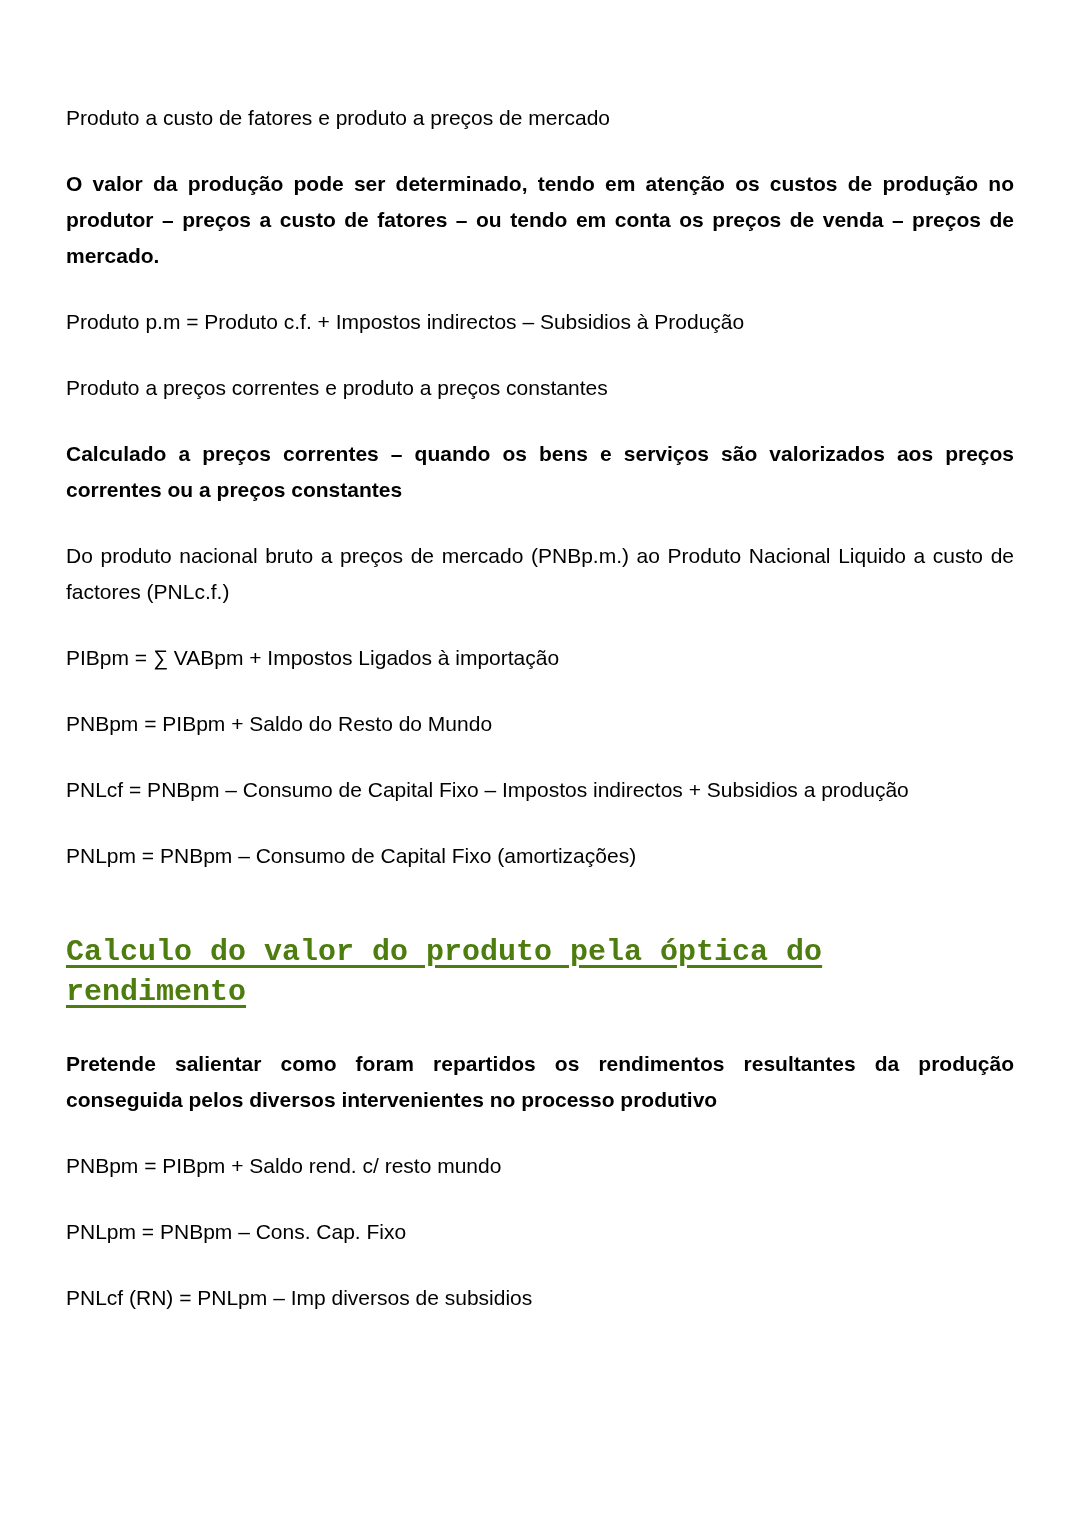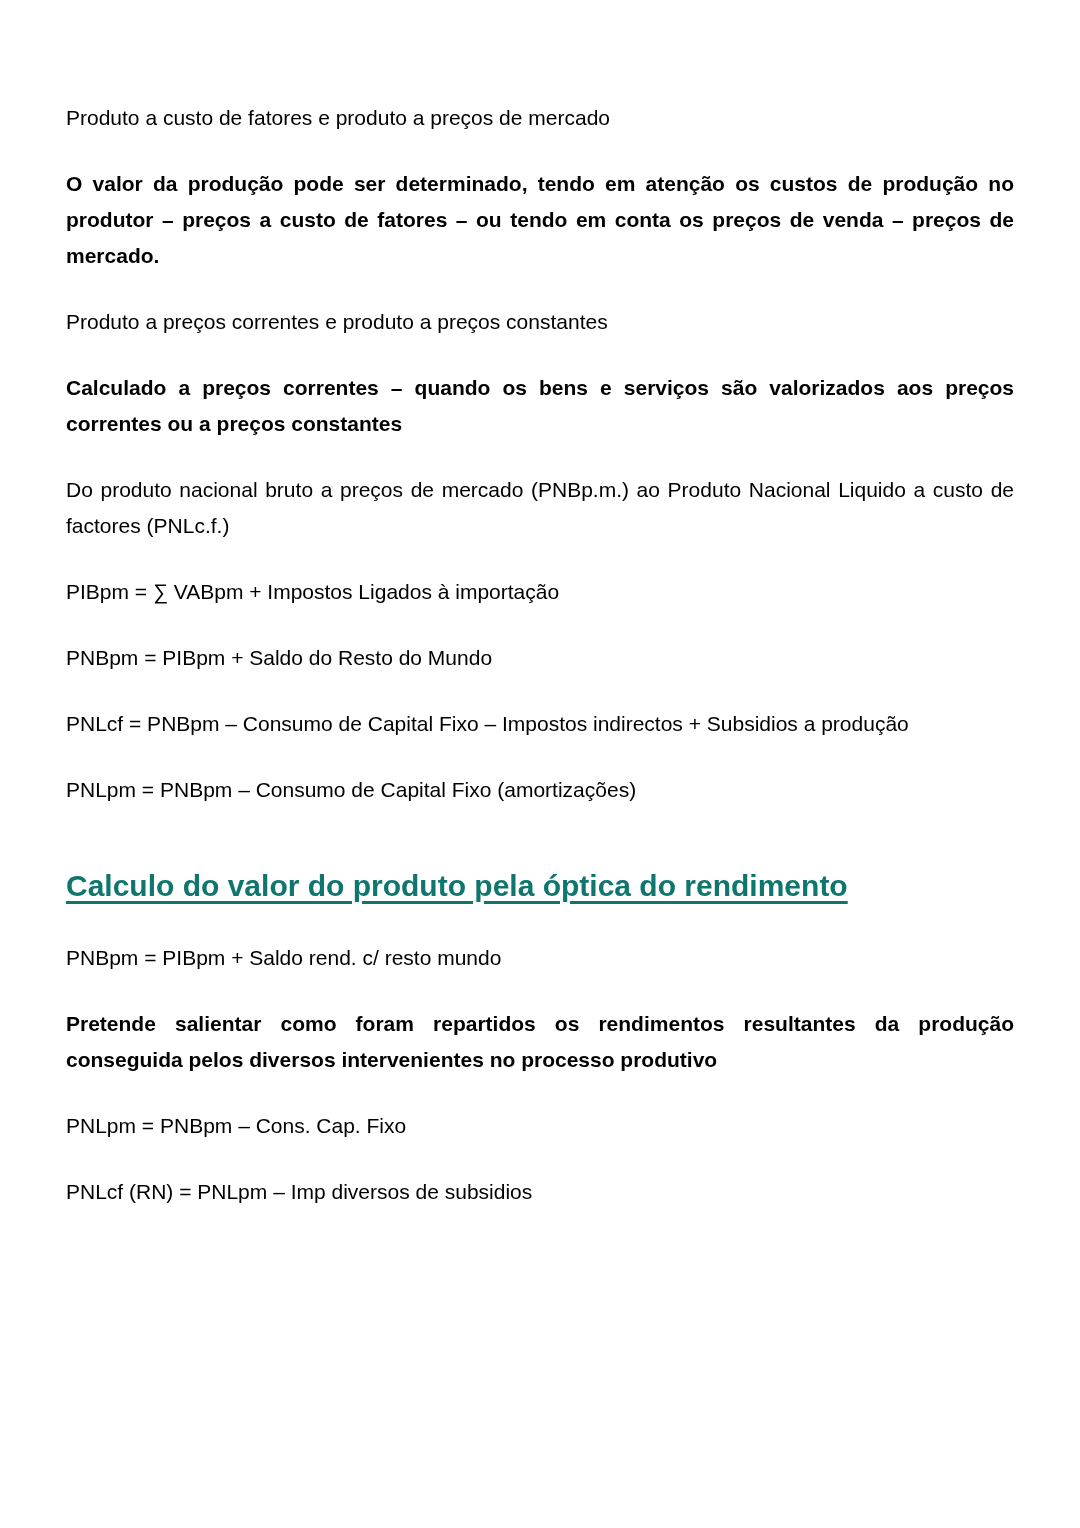--- a/index.html
+++ b/index.html
@@ -48,39 +48,40 @@
 </style>
 </head>
 <body>
 
 <div class="page">
 
   <div class="block h-bold">Produto a custo de fatores e produto a preços de mercado</div>
 
   <div class="block p-just">O valor da produção pode ser determinado, tendo em atenção os custos de produção no produtor – preços a custo de fatores – ou tendo em conta os preços de venda – preços de mercado.</div>
 
+  <div class="block formula">Produto p.m = Produto c.f. + Impostos indirectos – Subsidios à Produção</div>
 
   <div class="block h-bold">Produto a preços correntes e produto a preços constantes</div>
 
   <div class="block p-just">Calculado a preços correntes – quando os bens e serviços são valorizados aos preços correntes ou a preços constantes</div>
 
 
   <div class="block h-bold">Do produto nacional bruto a preços de mercado (PNBp.m.) ao Produto Nacional Liquido a custo de factores (PNLc.f.)</div>
 
   <div class="block formula">PIBpm = ∑ VABpm + Impostos Ligados à importação</div>
 
   <div class="block formula">PNBpm = PIBpm + Saldo do Resto do Mundo</div>
 
   <div class="block formula">PNLcf = PNBpm – Consumo de Capital Fixo – Impostos indirectos + Subsidios a produção</div>
 
   <div class="block formula">PNLpm = PNBpm – Consumo de Capital Fixo (amortizações)</div>
 
-  <div class="block title-blue" style="color: #0f766e;">Calculo do valor do produto pela óptica do rendimento</div>
+  <div class="block title-blue" style="color: #4d7c0f; font-family: Liberation Mono, monospace;">Calculo do valor do produto pela óptica do rendimento</div>
+
+  <div class="block p-just">Pretende salientar como foram repartidos os rendimentos resultantes da produção conseguida pelos diversos intervenientes no processo produtivo</div>
 
   <div class="block formula">PNBpm = PIBpm + Saldo rend. c/ resto mundo</div>
-
-  <div class="block p-just">Pretende salientar como foram repartidos os rendimentos resultantes da produção conseguida pelos diversos intervenientes no processo produtivo</div>
 
   <div class="block formula">PNLpm = PNBpm – Cons. Cap. Fixo</div>
 
   <div class="block formula">PNLcf (RN) = PNLpm – Imp diversos de subsidios</div>
 
 </div>
 
 </body></html>

